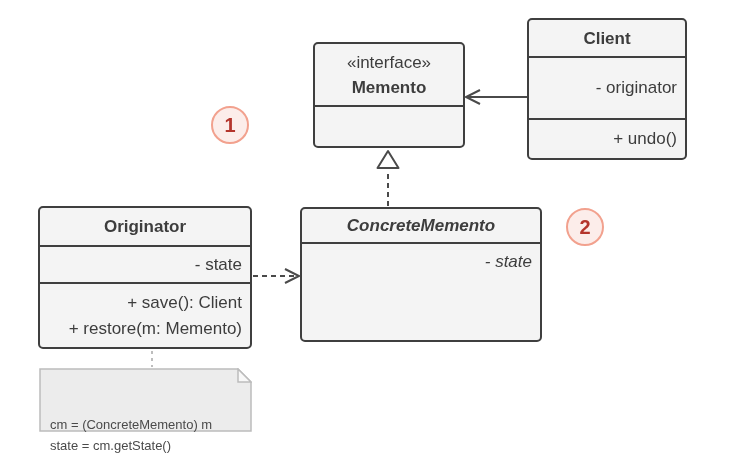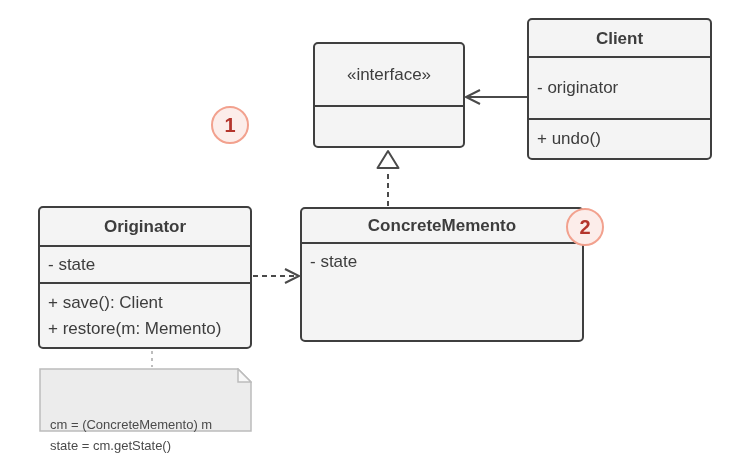--- a/index.html
+++ b/index.html
@@ -11,41 +11,41 @@
   html,body{margin:0;padding:0;background:var(--background);}
   .canvas{
     position:relative;width:734px;height:456px;background:var(--background);
     font-family:"Liberation Sans", sans-serif;color:var(--box-text);overflow:hidden;
   }
   .uml-box{
     position:absolute;background:var(--box-fill);border:2px solid var(--box-border);
     border-radius:5px;box-sizing:border-box;display:flex;flex-direction:column;
     font-size:17px;
   }
-  .sec{box-sizing:border-box;display:flex;flex-direction:column;justify-content:center;}
+  .sec{box-sizing:border-box;display:flex;flex-direction:column;justify-content:center;align-items:flex-end;}
   .sec + .sec{border-top:2px solid var(--box-border);}
   .title-sec{align-items:center;font-weight:bold;text-align:center;}
   .body-sec{padding:2px 8px;}
   .row{line-height:26px;white-space:nowrap;}
   .stereotype{font-weight:normal;line-height:25px;}
   .cname{line-height:25px;}
   .grow{flex:1;}
 
   .memento{left:313px;top:42px;width:152px;height:106px;}
   .memento .title-sec{height:61px;}
 
-  .client{left:527px;top:18px;width:185px;height:142px;}
+  .client{left:527px;top:18px;width:160px;height:142px;}
   .client .title-sec{height:36px;}
   .client .attrs{height:62px;}
 
   .originator{left:38px;top:206px;width:214px;height:143px;}
   .originator .title-sec{height:37px;}
   .originator .attrs{height:37px;}
 
-  .concrete{left:300px;top:207px;width:284px;height:135px;}
+  .concrete{left:300px;top:207px;width:242px;height:135px;font-style:italic;}
   .concrete .title-sec{height:33px;}
   .concrete .attrs{height:37px;}
 
   .note{position:absolute;left:39px;top:368px;width:213px;height:64px;}
   .note svg{position:absolute;left:0;top:0;}
   .note-shape{fill:var(--note-fill);stroke:var(--note-border);stroke-width:1.5;}
   .note-fold{fill:#f8f8f8;stroke:var(--note-border);stroke-width:1.5;}
   .note-text{
     position:absolute;left:11px;top:10px;font-size:13px;line-height:21px;
     color:var(--note-text);white-space:nowrap;margin-top:36px;
@@ -67,20 +67,21 @@
   .anchor{stroke:var(--anchor-line);stroke-width:2;stroke-dasharray:3 4;fill:none;}
 </style>
 </head>
 <body>
 
 <div class="canvas">
 
   <div class="uml-box memento">
     <div class="sec title-sec">
       <div class="stereotype">«interface»</div>
+      <div class="cname">Memento</div>
     </div>
     <div class="sec body-sec grow"></div>
   </div>
 
   <div class="uml-box client">
     <div class="sec title-sec">
       <div class="cname">Client</div>
     </div>
     <div class="sec body-sec attrs">
       <div class="row">- originator</div>

